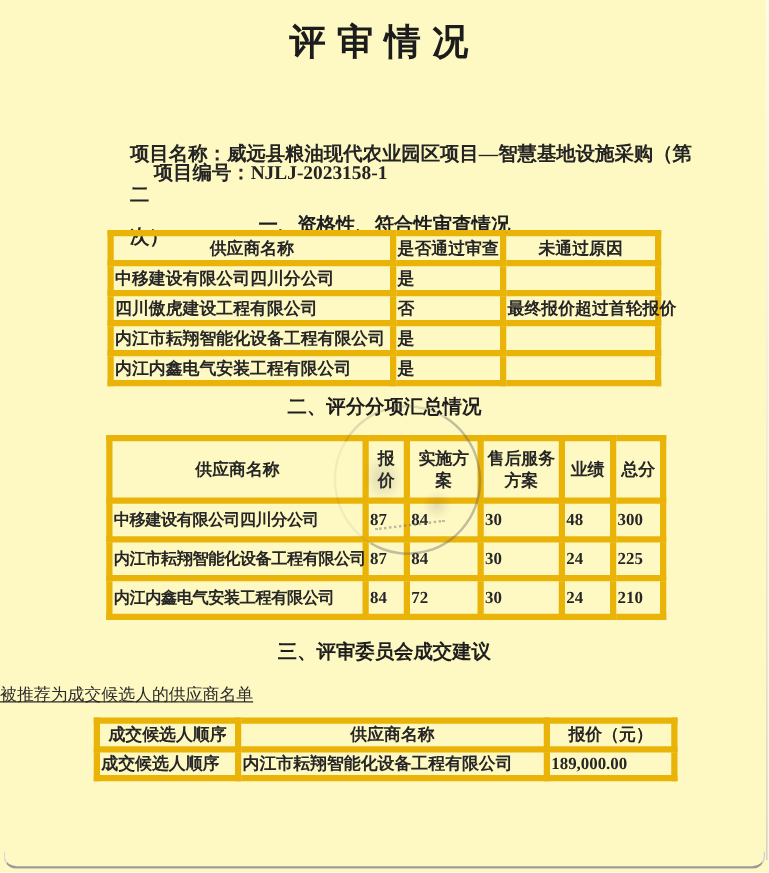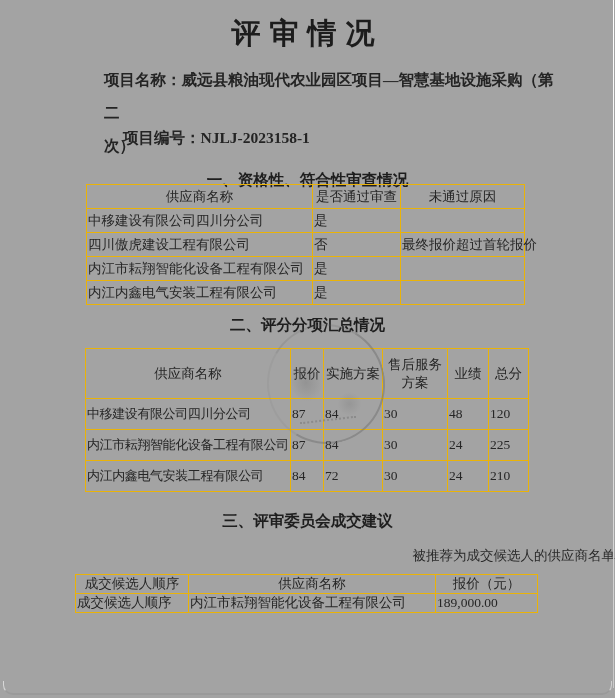--- a/index.html
+++ b/index.html
@@ -5,21 +5,21 @@
   * { margin: 0; padding: 0; box-sizing: border-box; }
   html, body { background: #ffffff; }
   body {
     font-family: "Liberation Serif", "DejaVu Serif", serif;
     color: #222;
   }
   .page {
     position: relative;
     width: 615px;
     height: 698px;
-    background: #a3a3a3;
+    background: #fef9c3;
     overflow: hidden;
   }
   
   .page-edge-bottom {
     position: absolute;
     left: 3px; right: 3px; bottom: 3px;
     height: 14px;
     border-bottom: 2px solid #9a9a9a;
     border-left: 1px solid #d8d8d8;
     border-right: 1px solid #cfcfcf;
@@ -70,35 +70,36 @@
     font-weight: bold;
     color: #1e1e1e;
   }
   .h-sec1 { top: 170px; }
   .h-sec2 { top: 315px; }
   .h-sec3 { top: 511px; }
 
   .sub-heading {
     position: absolute;
     top: 547px; left: 0; right: 0;
-    text-align: right;
+    text-align: left;
     font-size: 13.5px;
     color: #2a2a2a;
+    text-decoration: underline;
   }
 
   table {
     position: absolute;
     border-collapse: collapse;
     table-layout: fixed;
     background: transparent;
   }
   th, td {
-    border: 1px solid #eab308;
+    border: 5px solid #eab308;
     vertical-align: middle;
-    font-weight: normal;
+    font-weight: bold;
     font-size: 13.5px;
     color: #262626;
     padding: 0 1px;
     white-space: nowrap;
     overflow: visible;
   }
   .t-qualification { top: 184px; left: 86px; width: 438px; }
   .t-qualification tr { height: 24px; }
 
   .t-score { top: 348px; left: 85px; width: 443px; }
@@ -148,21 +149,21 @@
   }
 </style>
 </head>
 <body>
 
 <div class="page">
 
   <div class="doc-title">评审情况</div>
 
   <div class="project-name">
-    <span style="display:block;">项目名称：威远县粮油现代农业园区项目—智慧基地设施采购（第二</span>
+    <span style="display:block;margin-top:44px;">项目名称：威远县粮油现代农业园区项目—智慧基地设施采购（第二</span>
     <span style="display:block;">次）</span>
   </div>
   <div class="project-number">项目编号：NJLJ-2023158-1</div>
 
   <div class="section-heading h-sec1">一、资格性、符合性审查情况</div>
 
   <table class="t-qualification">
     <colgroup>
         <col style="width:226px">
         <col style="width:88px">
@@ -216,21 +217,21 @@
       <th>售后服务方案</th>
       <th>业绩</th>
       <th>总分</th>
     </tr>
     <tr>
       <td class="name-cell">中移建设有限公司四川分公司</td>
       <td>87</td>
       <td>84</td>
       <td>30</td>
       <td>48</td>
-      <td>120</td>
+      <td>300</td>
     </tr>
     <tr>
       <td class="name-cell">内江市耘翔智能化设备工程有限公司</td>
       <td>87</td>
       <td>84</td>
       <td>30</td>
       <td>24</td>
       <td>225</td>
     </tr>
     <tr>

